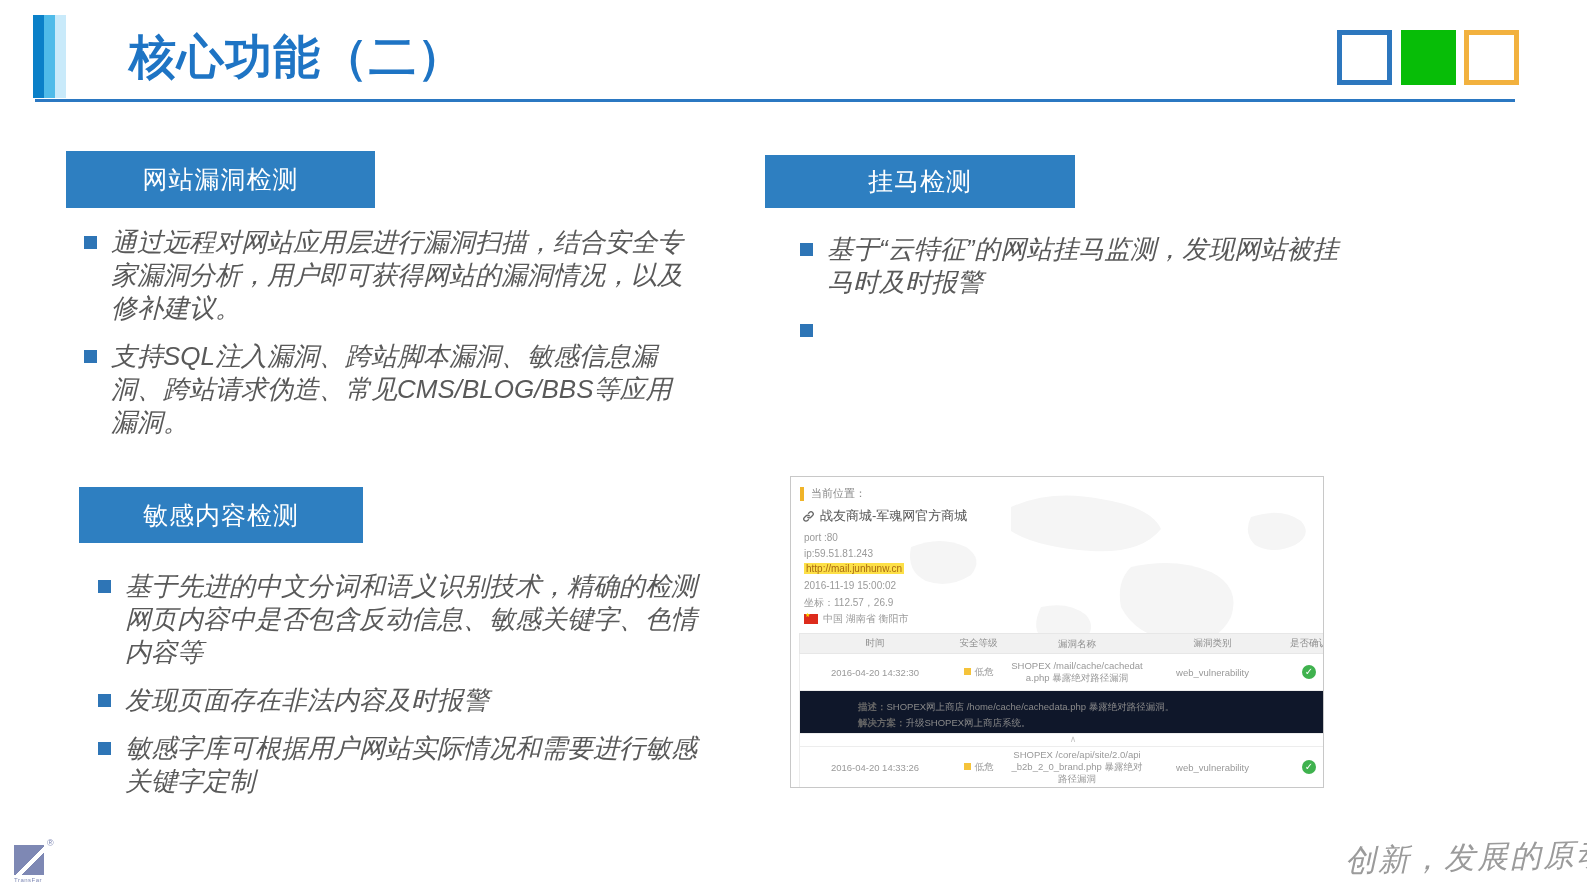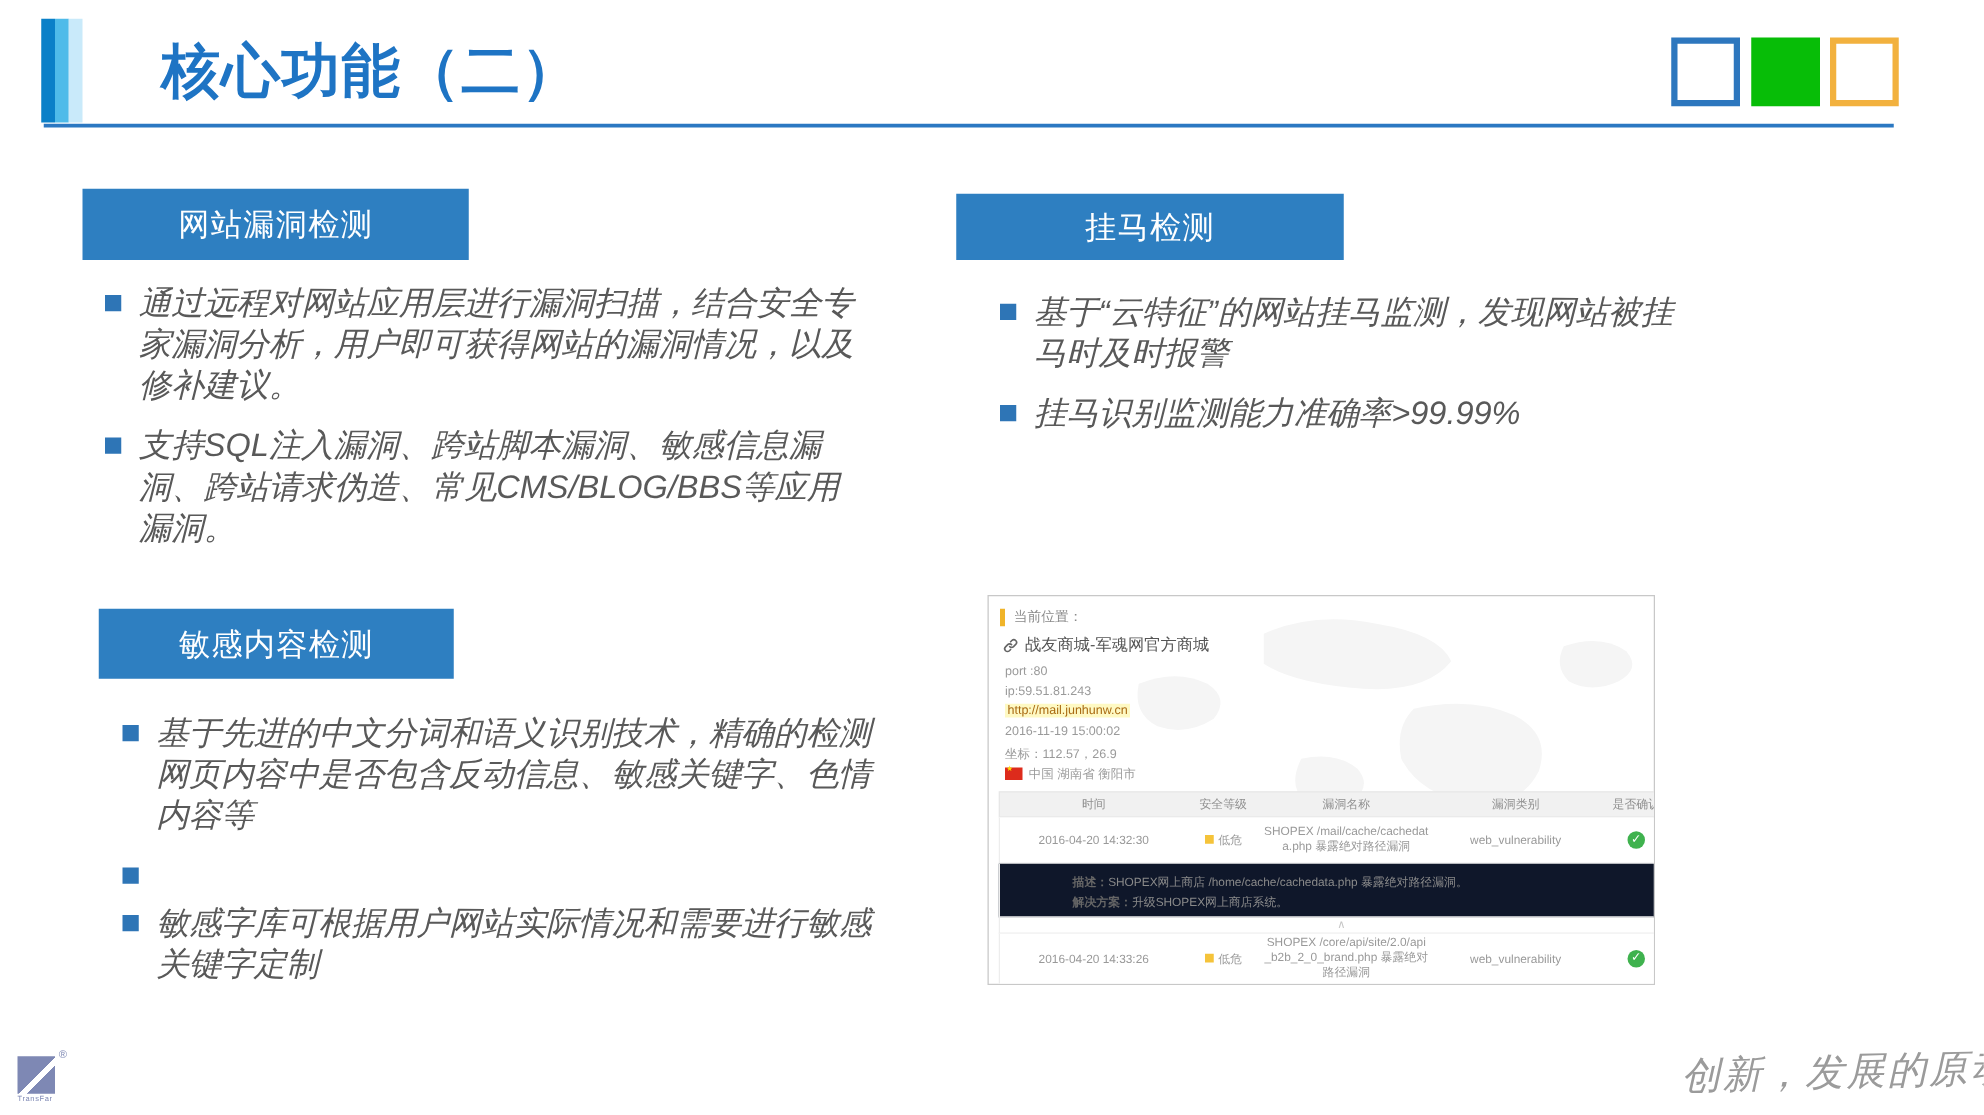--- a/index.html
+++ b/index.html
@@ -48,21 +48,21 @@
           font-size:11px; color:#8a8a8a; }
   .p-bc .bc-bar { width:4px; height:14px; background:#f0b429; margin-right:7px; }
 
   .p-site { position:absolute; left:11px; top:30px; display:flex; align-items:center;
             font-size:13px; color:#555; }
   .p-site svg { margin-right:5px; }
 
   .p-meta { position:absolute; left:13px; font-size:10px; color:#9a9a9a; white-space:nowrap; }
   .m-port  { top:55px; }  .m-ip { top:71px; }  .m-url { top:86px; }
   .m-time  { top:103px; } .m-coord { top:119px; } .m-loc { top:135px; display:flex; align-items:center; }
-  .hl { background:#fef9c3; color:#a96a12; padding:0 2px; }
+  .hl { background:#fde047; color:#a96a12; padding:0 2px; }
   .flag { position:relative; display:inline-block; width:14px; height:10px; background:#dd2b1c; margin-right:5px; }
   .flag::after { content:"★"; position:absolute; left:1px; top:-3px; font-size:6px; color:#ffde00; }
 
   
   .tbl { position:absolute; left:8px; top:156px; width:548px; font-size:9.5px; color:#999; }
   .trow, .thead { display:flex; align-items:center; text-align:center; }
   .thead { background:#f1f1f1; border:1px solid #e7e7e7; height:21px; color:#8f8f8f; }
   .trow  { background:#fff; border:1px solid #ededed; border-top:none; min-height:37px; }
   .c1{width:150px;} .c2{width:57px;} .c3{width:140px; word-break:break-all; padding:2px 4px; line-height:12px;}
   .c4{width:131px;} .c5{width:62px;}
@@ -115,36 +115,36 @@
   </ul>
 
   <div class="hbox sens">敏感内容检测</div>
   <ul class="bullets sens-list">
     <li>
       <span class="mk"></span>
       <span>基于先进的中文分词和语义识别技术，精确的检测网页内容中是否包含反动信息、敏感关键字、色情内容等</span>
     </li>
     <li>
       <span class="mk"></span>
+      <span>发现页面存在非法内容及时报警</span>
     </li>
     <li>
       <span class="mk"></span>
       <span>敏感字库可根据用户网站实际情况和需要进行敏感关键字定制</span>
     </li>
   </ul>
 
   <div class="hbox troj">挂马检测</div>
   <ul class="bullets troj-list">
     <li>
       <span class="mk"></span>
       <span>基于“云特征”的网站挂马监测，发现网站被挂马时及时报警</span>
     </li>
     <li>
       <span class="mk"></span>
-      <span>挂马识别监测能力准确率&gt;99.99%</span>
     </li>
   </ul>
 
   <div class="panel">
     <svg class="map" width="534" height="312" viewBox="0 0 534 312">
       <g fill="#f5f5f5">
         <path d="M220 30 q40 -18 90 -8 q50 8 60 30 q-20 25 -70 22 q-55 -4 -80 -20 z"></path>
         <path d="M340 90 q45 -10 80 5 q30 15 20 45 q-15 30 -55 25 q-40 -6 -55 -35 q-5 -25 10 -40 z"></path>
         <path d="M420 180 q35 -8 55 10 q15 20 -5 38 q-25 15 -48 2 q-18 -15 -12 -32 z"></path>
         <path d="M120 70 q30 -12 55 0 q18 12 5 28 q-22 14 -45 6 q-20 -10 -15 -34 z"></path>

